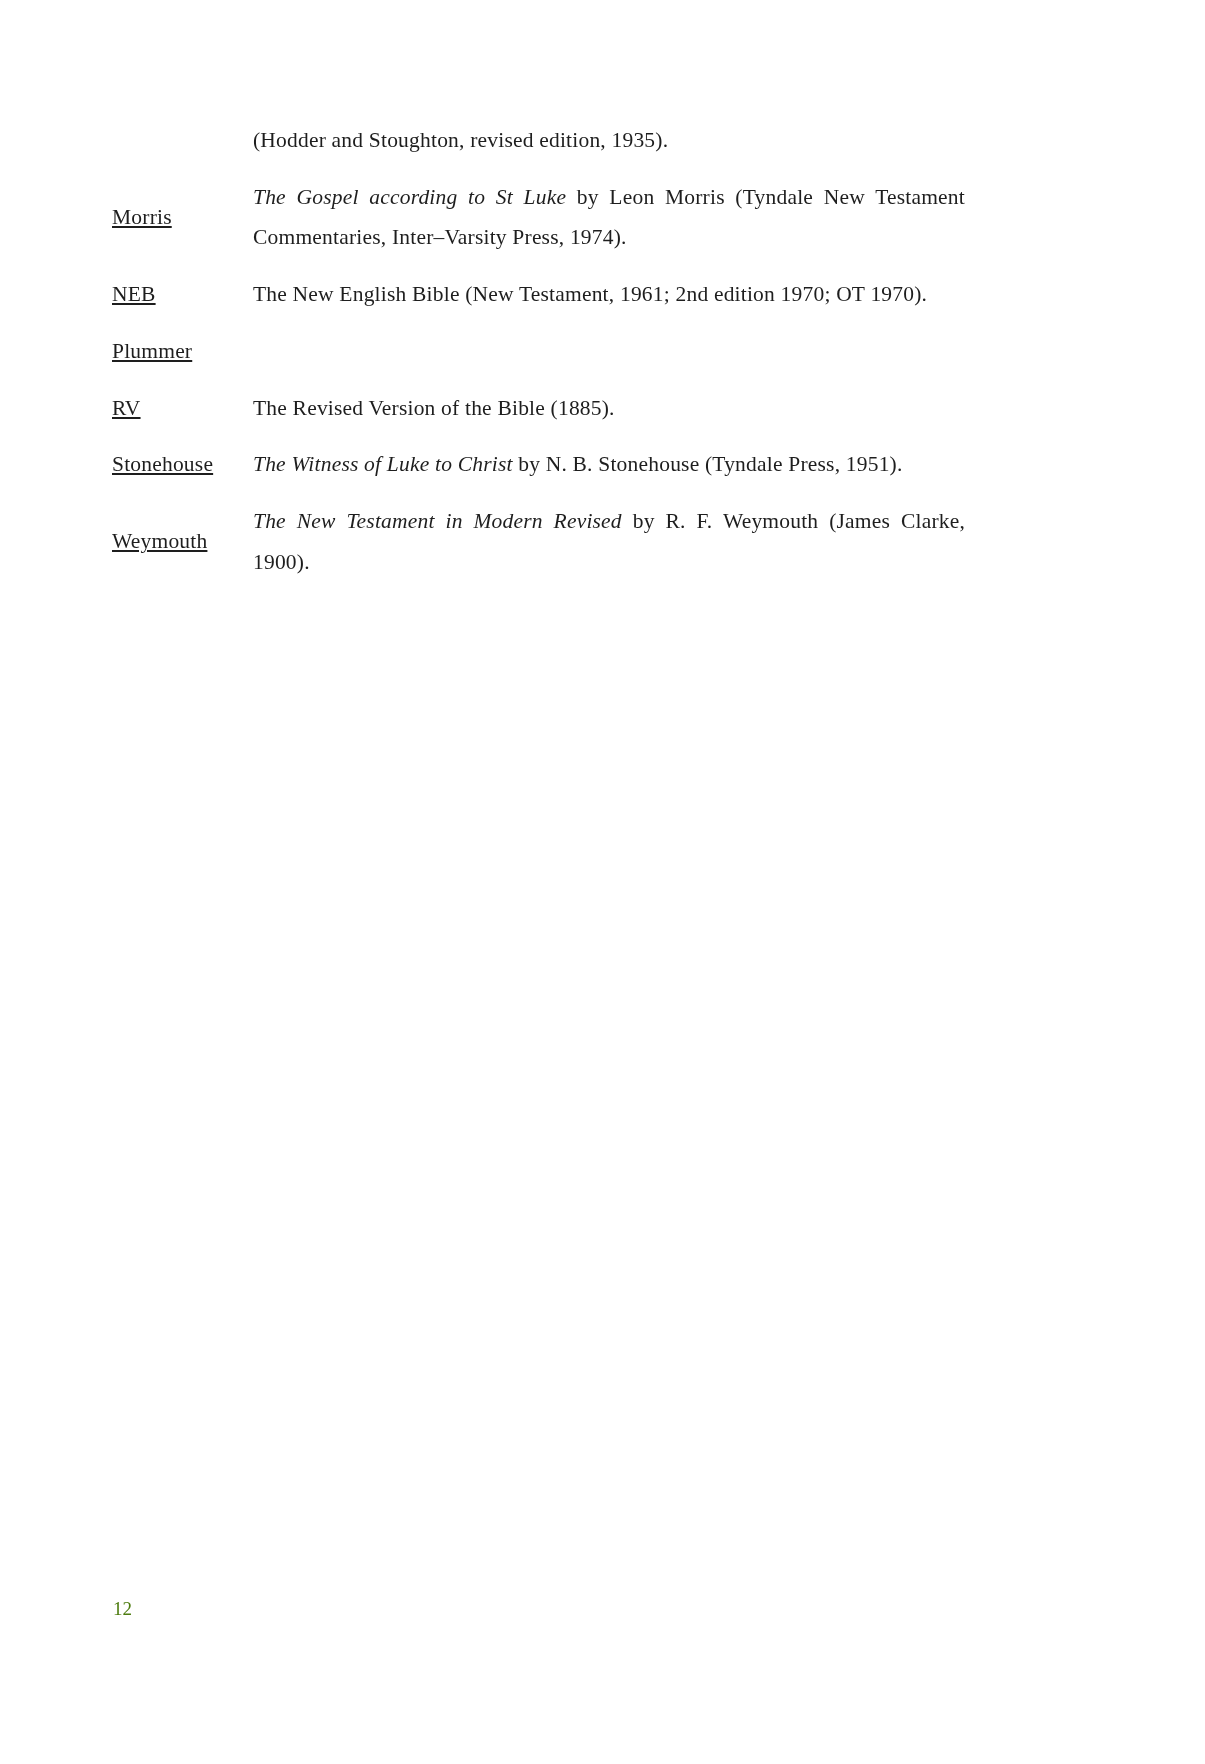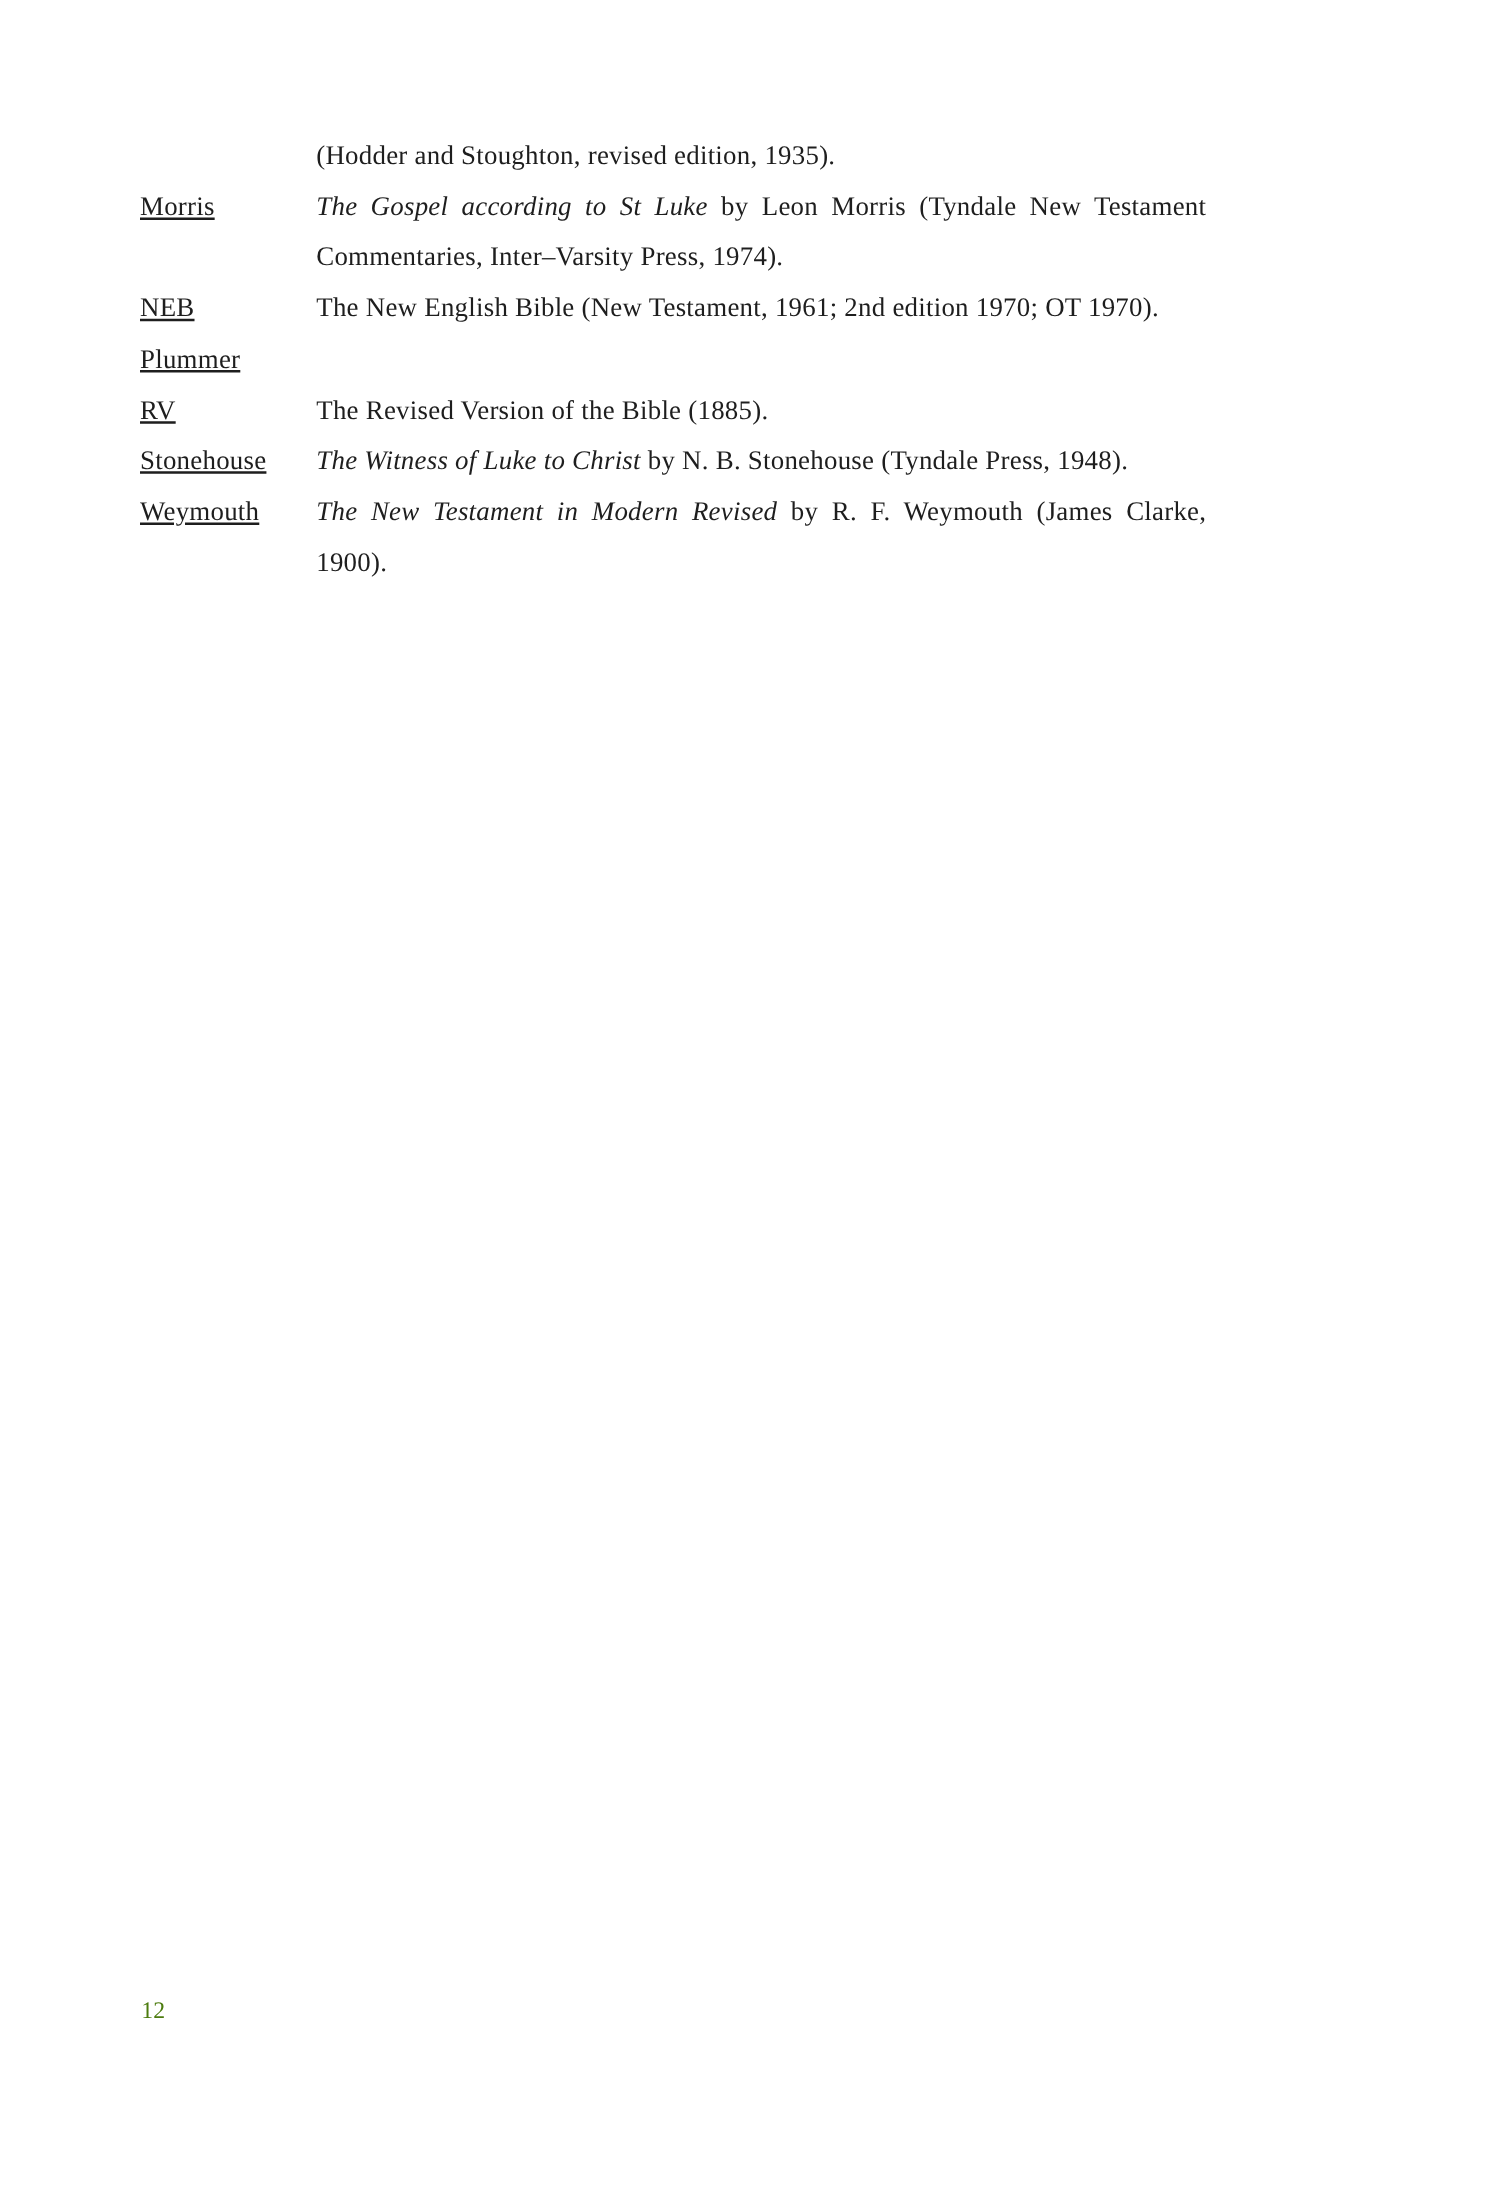--- a/index.html
+++ b/index.html
@@ -23,21 +23,22 @@
     position: absolute;
     top: 104px;
     left: 112px;
     width: 853px;
     font-size: 21.5px;
     line-height: 40.7px;
     letter-spacing: 0.2px;
   }
   .entry {
     display: flex;
-    align-items: flex-start;
+    align-items: center;
+    margin-top: 16px;
   }
   .abbr {
     width: 141px;
     flex-shrink: 0;
     text-align: left;
     text-decoration: underline;
   }
   .desc {
     flex: 1;
     text-align: justify;
@@ -81,21 +82,21 @@
     </div>
 
 
     <div class="entry">
       <div class="abbr">RV</div>
       <div class="desc"><i></i><span>The Revised Version of the Bible (1885).</span></div>
     </div>
 
     <div class="entry">
       <div class="abbr">Stonehouse</div>
-      <div class="desc"><i>The Witness of Luke to Christ</i><span> by N. B. Stonehouse (Tyndale Press, 1948).</span></div>
+      <div class="desc"><i>The Witness of Luke to Christ</i><span> by N. B. Stonehouse (Tyndale Press, 1951).</span></div>
     </div>
 
     <div class="entry">
       <div class="abbr">Weymouth</div>
       <div class="desc"><i>The New Testament in Modern Revised</i><span> by R. F. Weymouth (James Clarke, 1900).</span></div>
     </div>
 
   </div>
 
   <div class="page-number">12</div>

